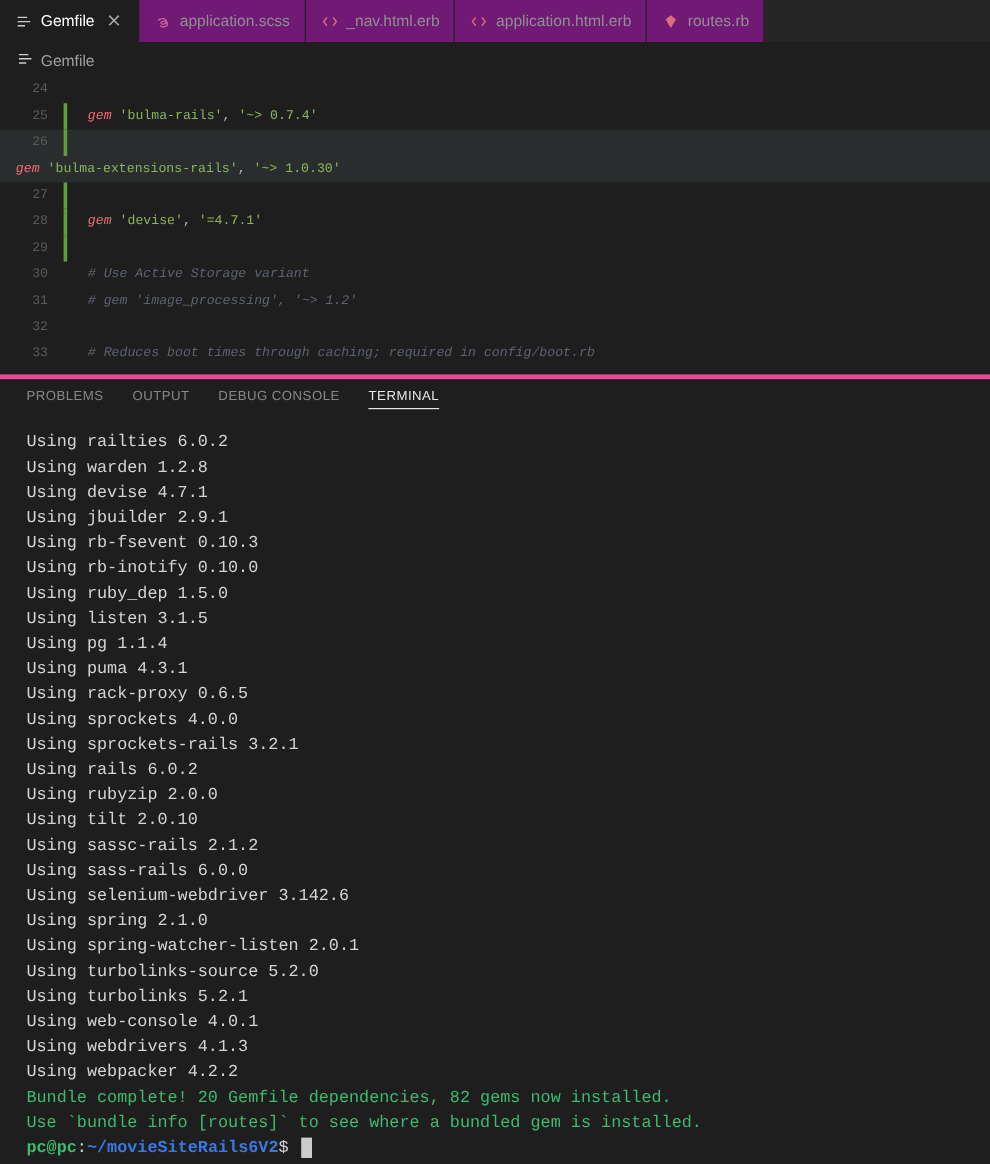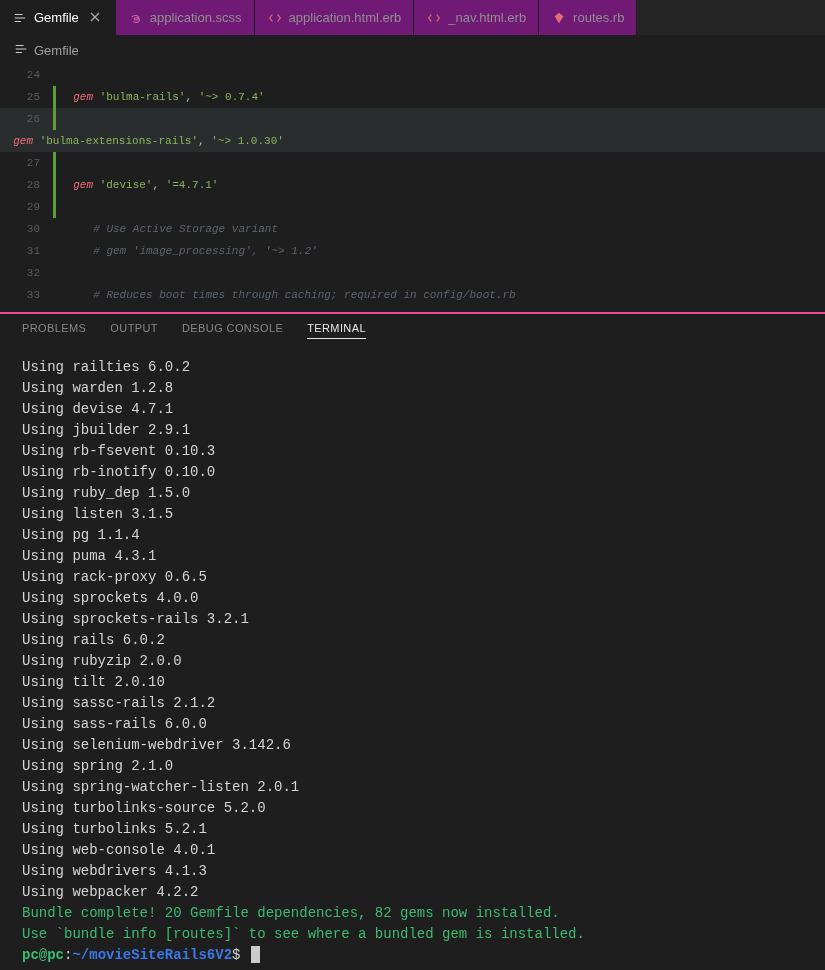--- a/index.html
+++ b/index.html
@@ -84,28 +84,28 @@
     .code-line.highlighted {
       background: #2a2d2e;
       flex-direction: column;
     }
     .code-line.highlighted .code {
       flex: 1;
     }
     .kw-gem { color: #f06c75; font-style: italic; }
     .string { color: #8ab55a; }
     .comma { color: #bbbbbb; }
-    .comment { color: #5c6370; font-style: italic; margin-left: 20px; }
+    .comment { color: #5c6370; font-style: italic; }
     
     
     .panel-tabs {
       display: flex;
       gap: 24px;
       padding: 8px 22px;
-      border-top: 2px solid #ec4899;
+      border-top: 4px solid #ec4899;
       font-family: -apple-system, BlinkMacSystemFont, 'Segoe UI', sans-serif;
       font-size: 11px;
       letter-spacing: 0.4px;
     }
     .panel-tab {
       color: #888;
       cursor: pointer;
       padding-bottom: 4px;
     }
     .panel-tab.active {
@@ -156,29 +156,29 @@
         </svg>
     </span>
     <span>application.scss</span>
   </div>
   <div class="tab">
     <span class="tab-icon erb-icon">
       <svg width="14" height="14" viewBox="0 0 16 16">
           <path d="M5 4L2 8l3 4M11 4l3 4-3 4" stroke="currentColor" stroke-width="1.4" fill="none"></path>
         </svg>
     </span>
+    <span>_nav.html.erb</span>
+  </div>
+  <div class="tab">
+    <span class="tab-icon erb-icon">
+      <svg width="14" height="14" viewBox="0 0 16 16">
+          <path d="M5 4L2 8l3 4M11 4l3 4-3 4" stroke="currentColor" stroke-width="1.4" fill="none"></path>
+        </svg>
+    </span>
     <span>application.html.erb</span>
-  </div>
-  <div class="tab">
-    <span class="tab-icon erb-icon">
-      <svg width="14" height="14" viewBox="0 0 16 16">
-          <path d="M5 4L2 8l3 4M11 4l3 4-3 4" stroke="currentColor" stroke-width="1.4" fill="none"></path>
-        </svg>
-    </span>
-    <span>_nav.html.erb</span>
   </div>
   <div class="tab">
     <span class="tab-icon rb-icon">
       <svg width="14" height="14" viewBox="0 0 16 16">
           <path d="M8 2l5 4-5 8-5-8z" fill="currentColor"></path>
         </svg>
     </span>
     <span>routes.rb</span>
   </div>
 </div>

